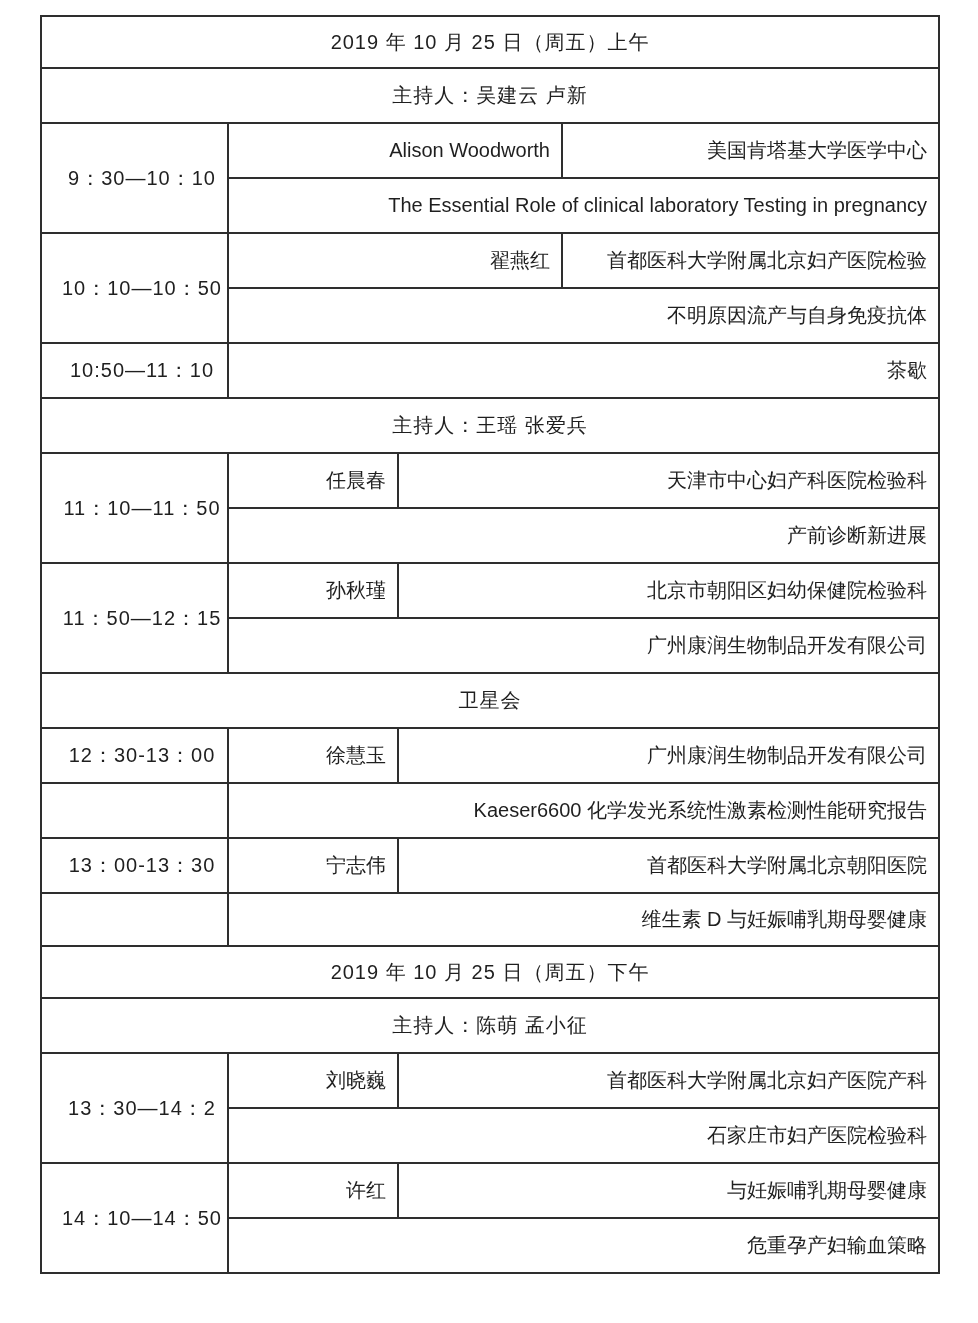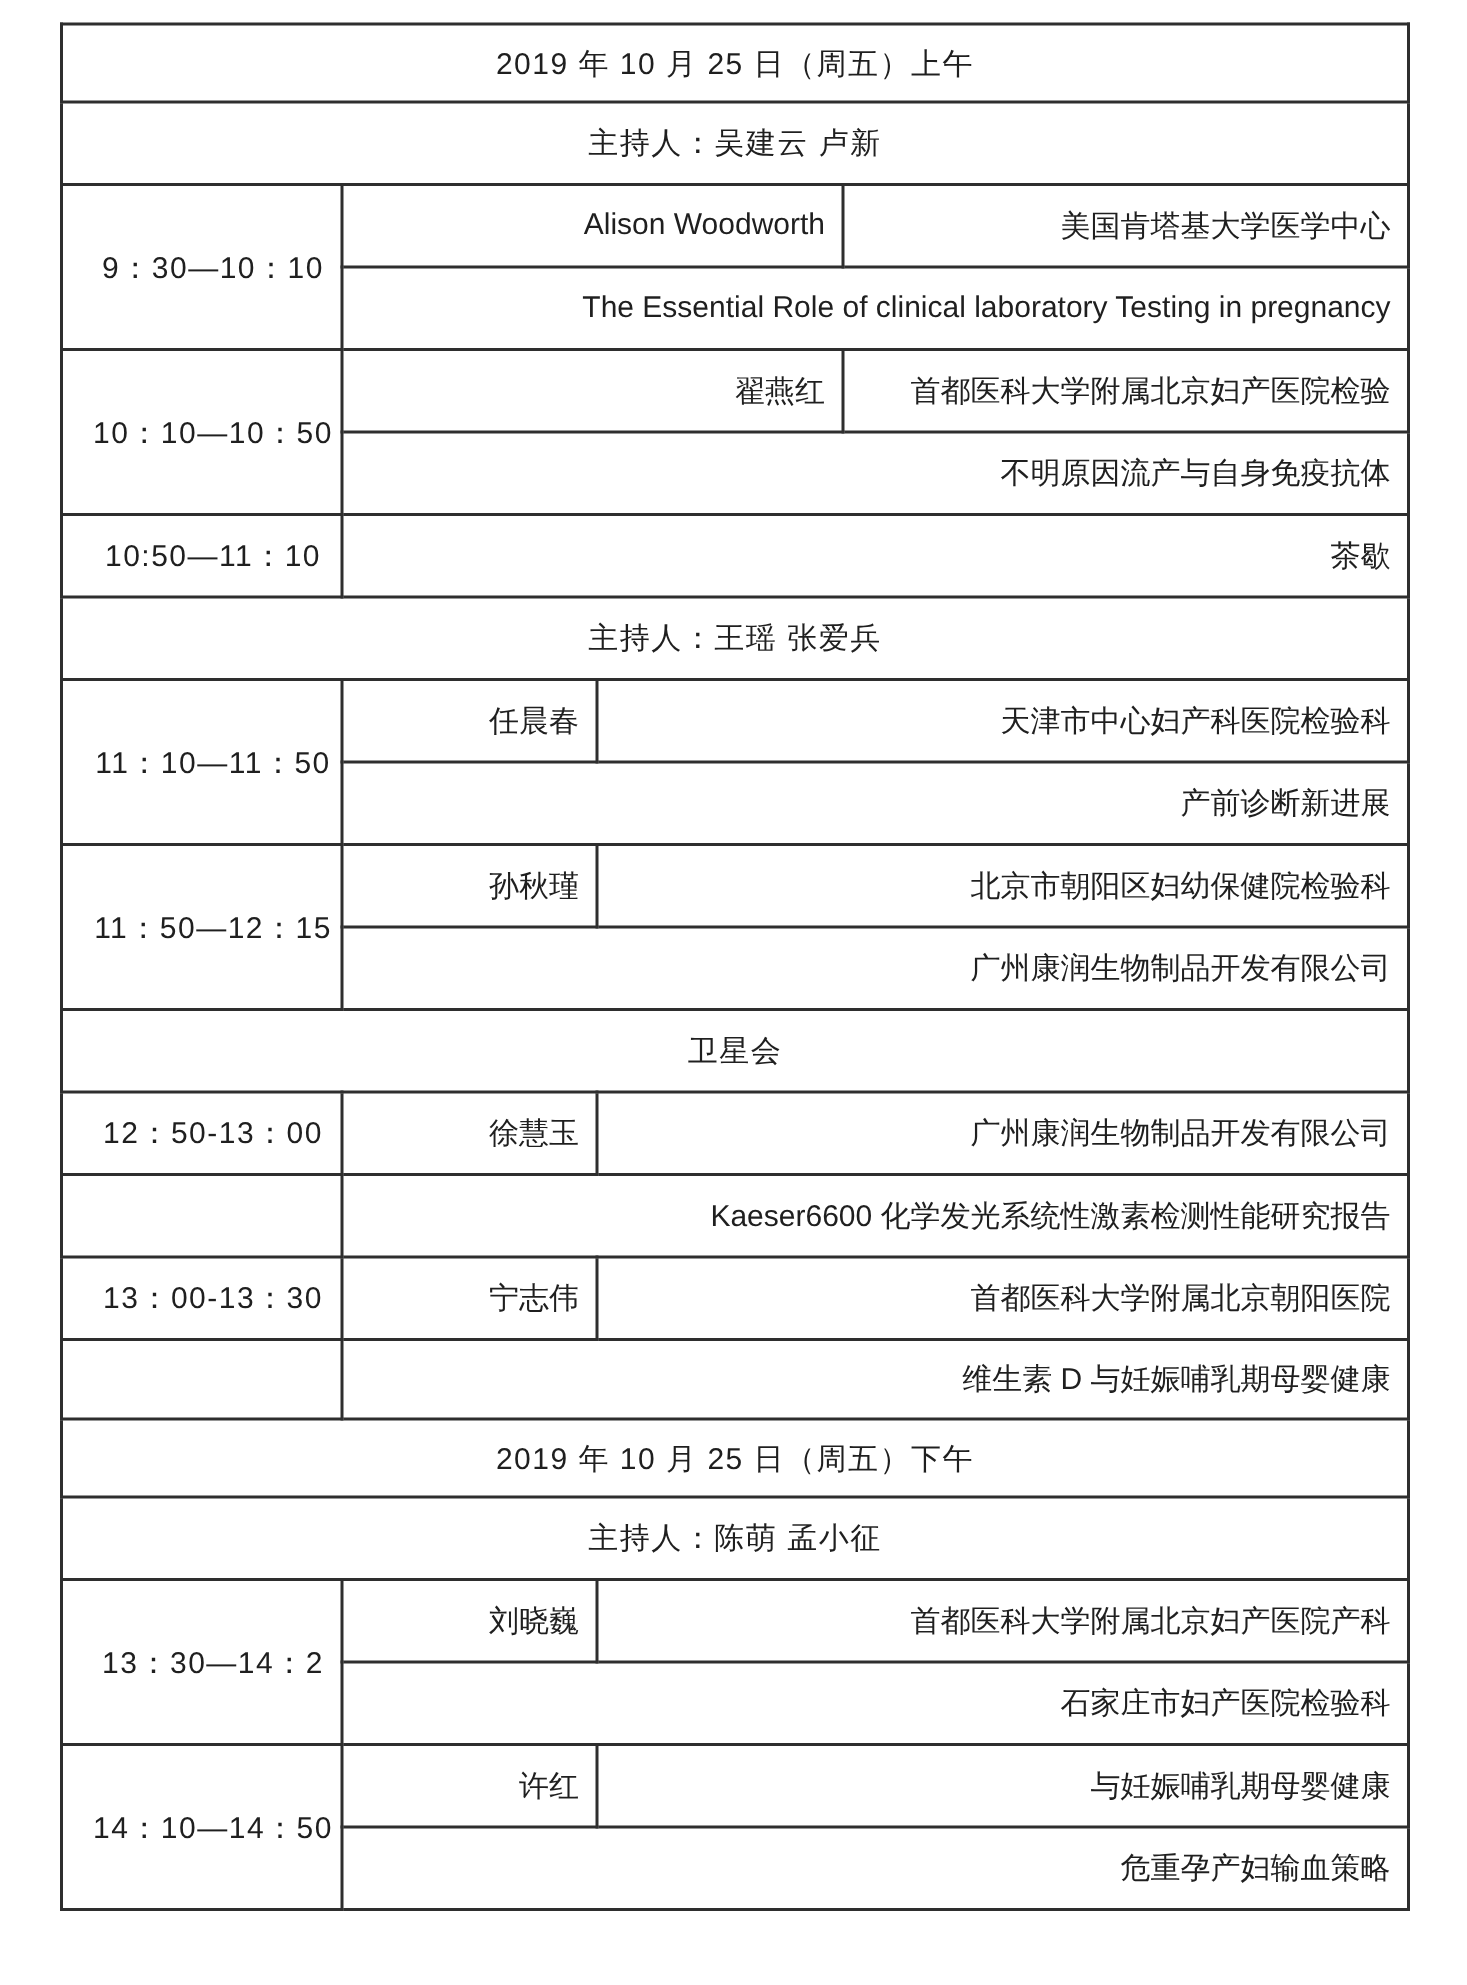--- a/index.html
+++ b/index.html
@@ -92,21 +92,21 @@
     </tr>
     <tr>
       <td colspan="3" class="l">广州康润生物制品开发有限公司</td>
     </tr>
 
     <tr>
       <td colspan="4" class="c section-cell">卫星会</td>
     </tr>
 
     <tr>
-      <td class="c time">12：50-13：00</td>
+      <td class="c time">12：30-13：00</td>
       <td class="l">徐慧玉</td>
       <td colspan="2" class="l">广州康润生物制品开发有限公司</td>
     </tr>
     <tr>
       <td></td>
       <td colspan="3" class="l">Kaeser6600 化学发光系统性激素检测性能研究报告</td>
     </tr>
 
     <tr>
       <td class="c time">13：00-13：30</td>

